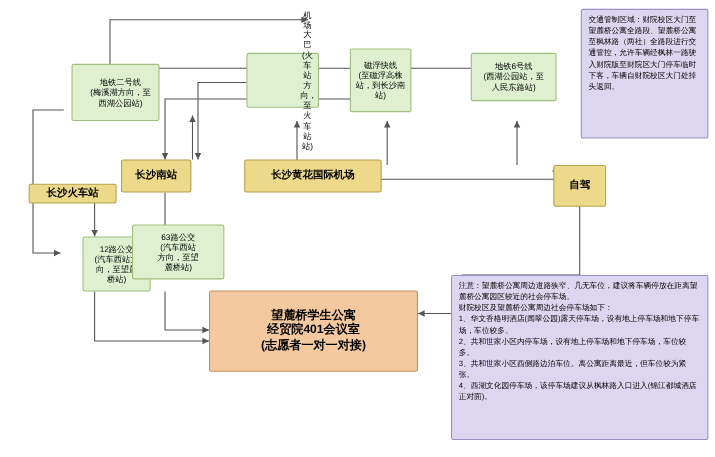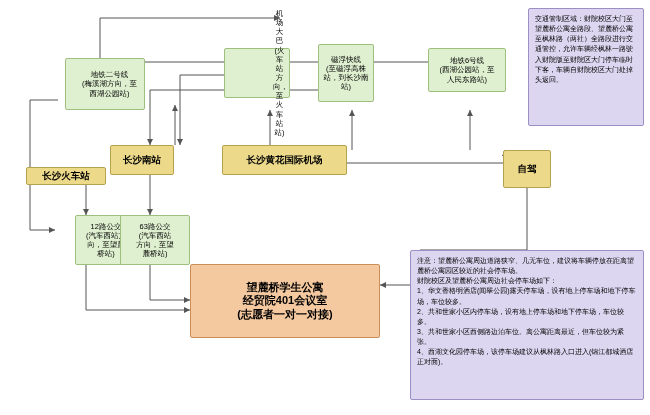--- a/index.html
+++ b/index.html
@@ -155,21 +155,21 @@
     <span class="note-text">自驾</span>
   </div>
 
   <div class="node green" style="left:55px; top:215px; width:62px; height:50px;margin-left:20px;">
     <span class="note-text">12路公交
 (汽车西站方
 向，至望麓
 桥站)</span>
   </div>
 
-  <div class="node green" style="left:120px; top:215px; width:70px; height:50px;text-align:center;">
+  <div class="node green" style="left:120px; top:204px; width:84px; height:50px;text-align:center;">
     <span class="note-text">63路公交
 (汽车西站
 方向，至望
 麓桥站)</span>
   </div>
 
   <div class="node orange" style="left:190px; top:264px; width:190px; height:74px;">
     <span class="note-text">望麓桥学生公寓
 经贸院401会议室
 (志愿者一对一对接)</span>

